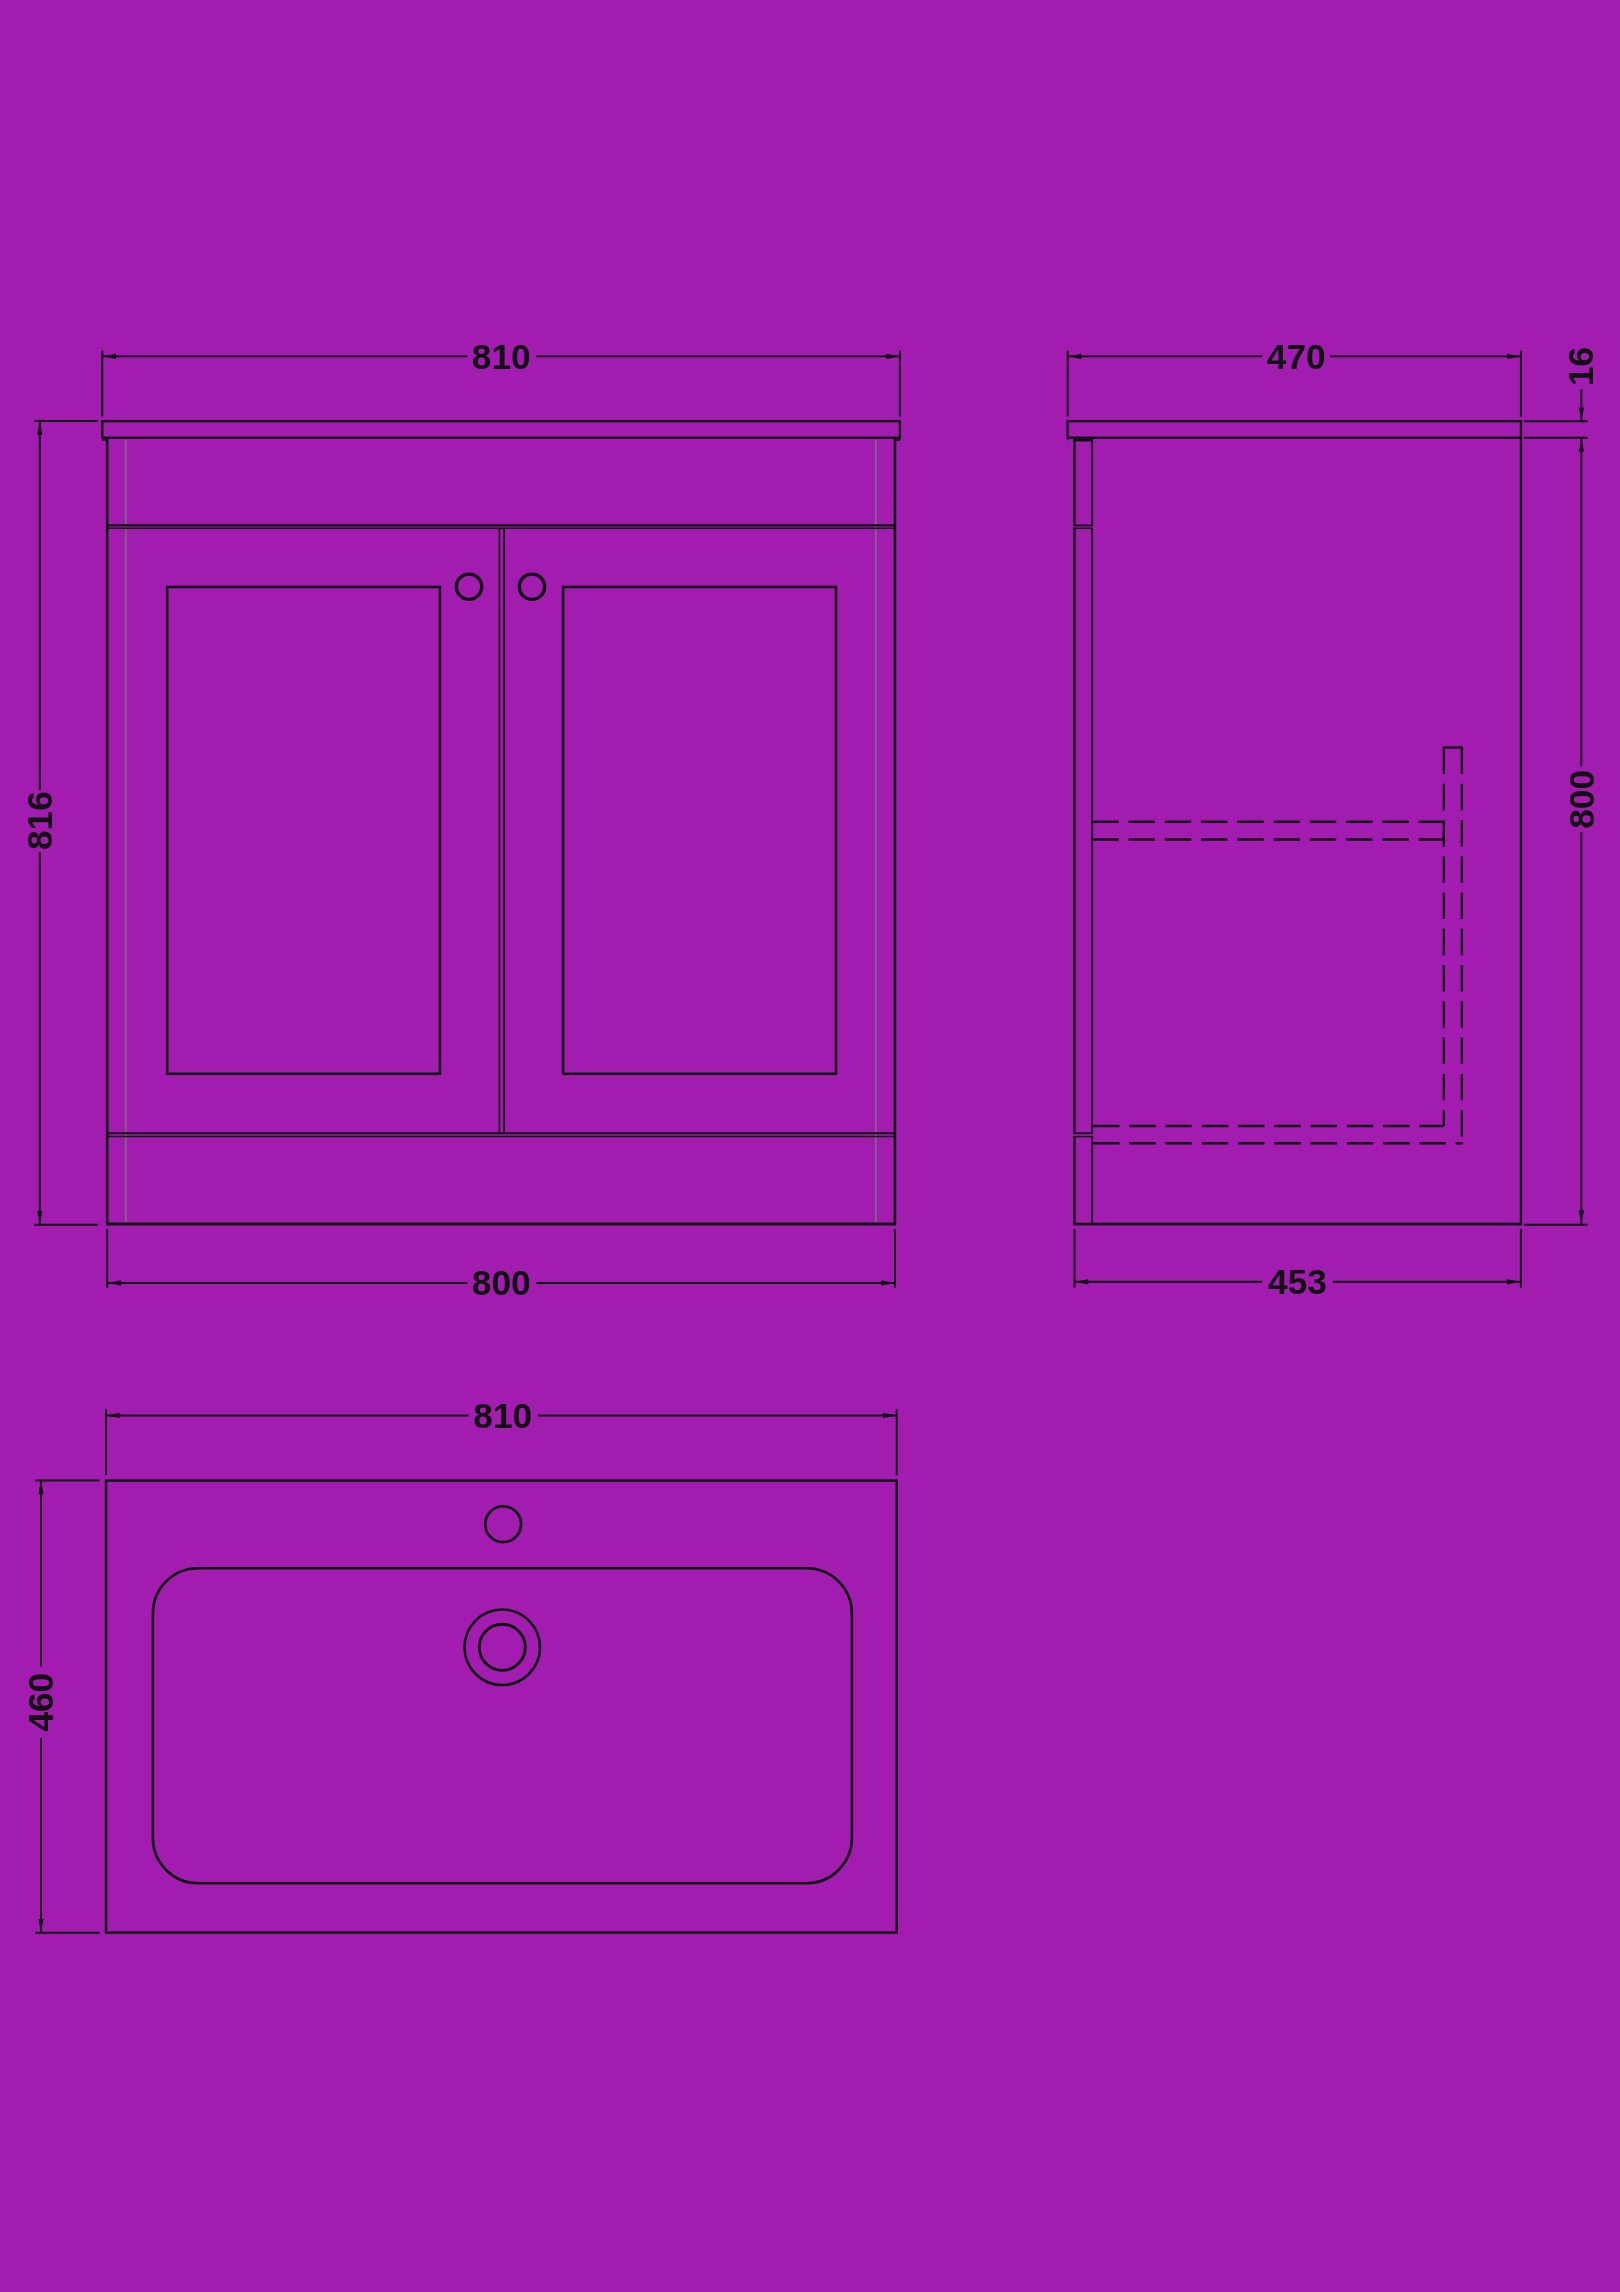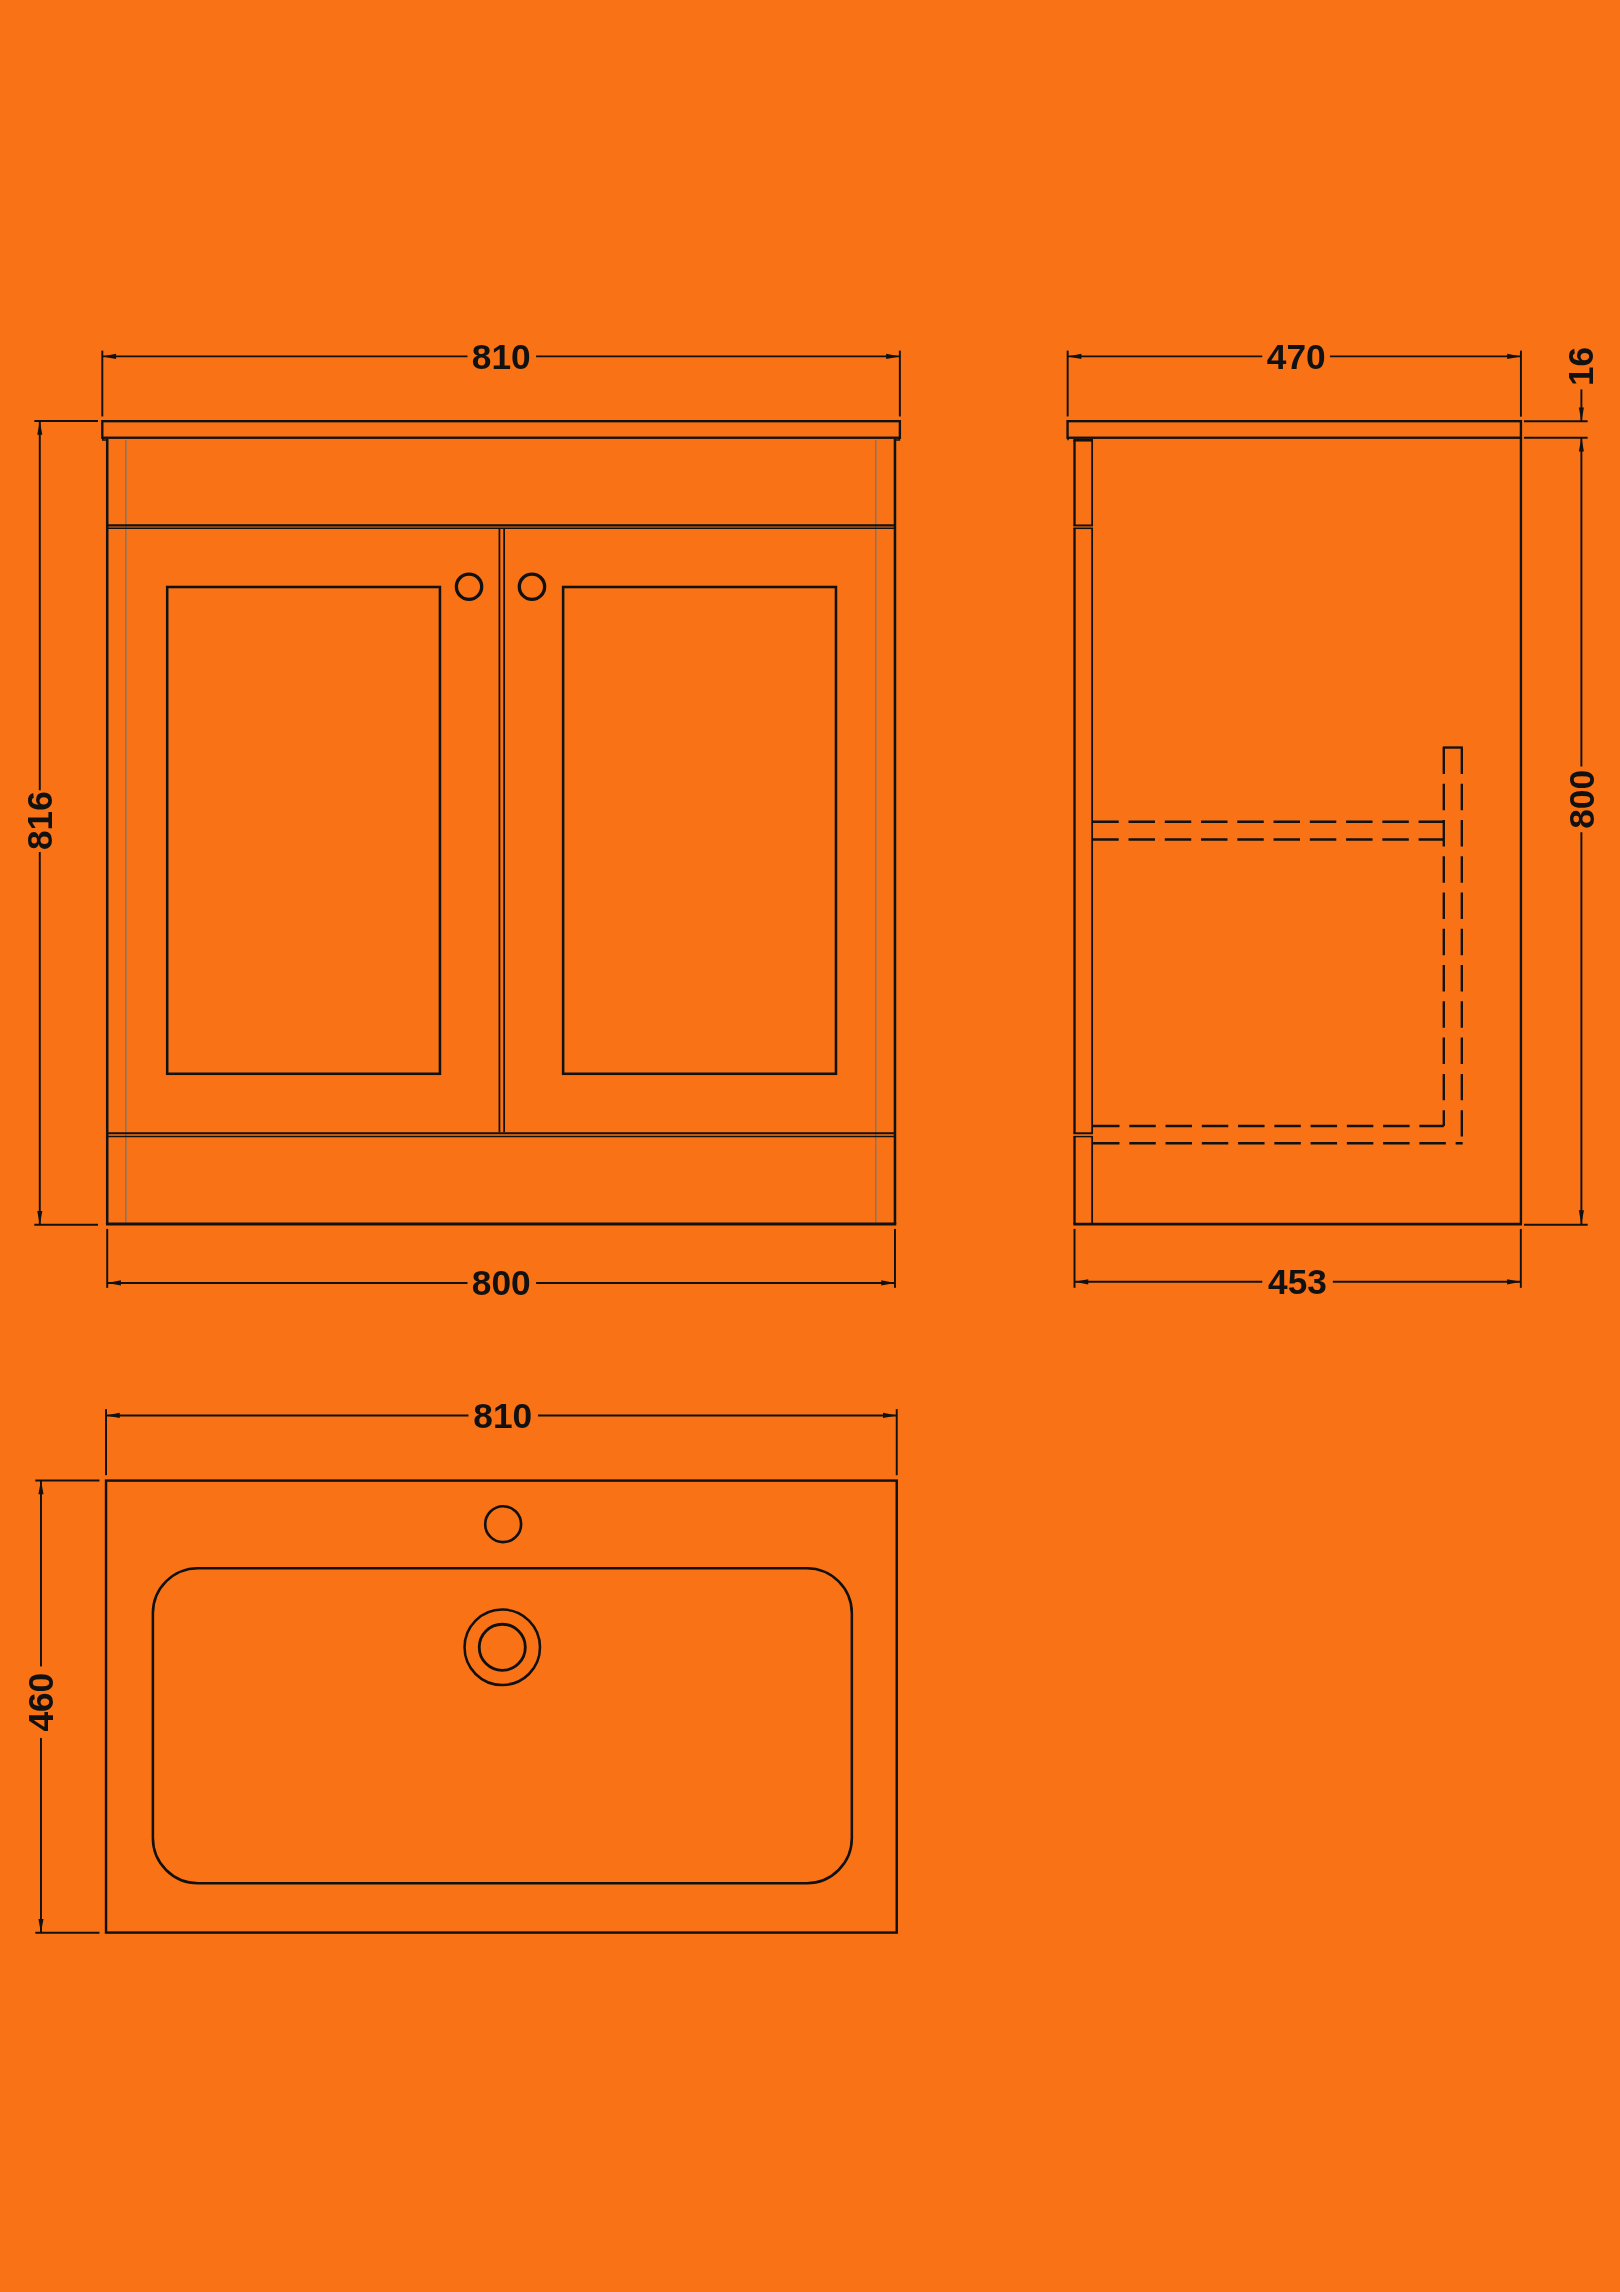--- a/index.html
+++ b/index.html
@@ -1,16 +1,16 @@
 <!DOCTYPE html>
 <html><head>
 <meta charset="utf-8">
 <style>
   html,body{margin:0;padding:0;background:#ffffff;}
-  .page{width:1620px;height:2293px;position:relative;background:#f97316;overflow:hidden;}
+  .page{width:1620px;height:2293px;position:relative;background:#a21caf;overflow:hidden;}
   text{font-family:"Liberation Sans",sans-serif;font-weight:bold;font-size:36px;fill:#111;}
 </style>
 </head>
 <body>
 <div class="page">
 <svg style="filter:blur(0.5px)" width="1620" height="2293" viewBox="0 0 1653 2339">
 
 <g stroke="#111" stroke-width="2" fill="#111">
   <line x1="104.4" y1="357.4" x2="104.4" y2="424.6"></line>
   <line x1="918.2" y1="357.4" x2="918.2" y2="424.6"></line>

